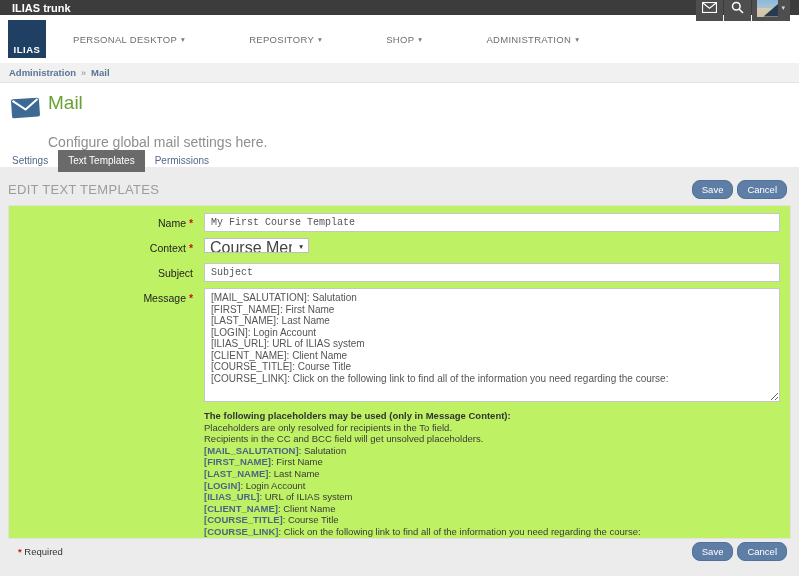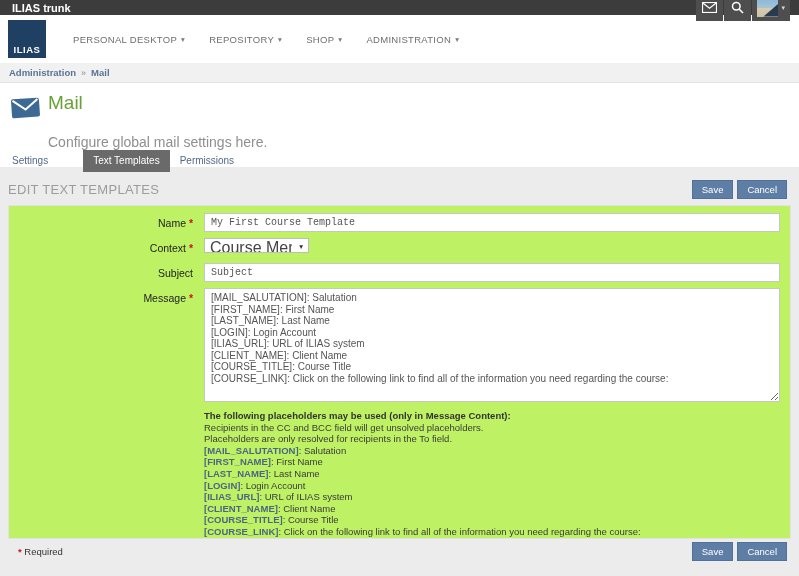--- a/index.html
+++ b/index.html
@@ -16,47 +16,47 @@
   .avatar { display:inline-block; width:21px; height:18px; position:relative; overflow:hidden;
             background:linear-gradient(#8ab8da 0%, #a9c4d4 52%, #d6cab0 52%, #cfc2a4 100%); }
   .avatar-tri { position:absolute; right:0; bottom:0; width:15px; height:13px; background:#273a50;
                 clip-path:polygon(100% 0, 100% 100%, 0 100%); }
   .tb-caret { color:#d9d9d9; font-size:7px; line-height:1; }
 
   
   .mainnav { height:48px; background:#ffffff; display:flex; align-items:center; }
   .logo { width:38px; height:38px; background:#1f4062; margin-left:8px; position:relative; cursor:pointer; flex:none; }
   .logo span { position:absolute; left:0; right:0; bottom:3px; text-align:center; color:#fff; font-size:9.5px; font-weight:bold; letter-spacing:0.5px; }
-  .menu { display:flex; margin-left:15px; }
+  .menu { display:flex; margin-left:15px;gap:40px; }
   .menu-item { display:flex; align-items:center; padding:6px 12px; cursor:pointer; color:#6e6e6e; font-size:9.5px; letter-spacing:0.3px; }
   .mcaret { font-size:7.5px; color:#7a7a7a; margin-left:4px; }
 
   
   .breadcrumb { height:20px; background:#f1f1f1; border-bottom:1px solid #e3e3e3; display:flex; align-items:center; padding-left:9px; font-size:9.5px; }
   .breadcrumb a { color:#5a7494; font-weight:bold; text-decoration:none; cursor:pointer; }
   .bc-sep { color:#8a8a8a; margin:0 5px; font-size:9px; }
 
   
   .page-head { height:84px; background:#fff; display:flex; flex-direction:column; }
   .title-row { display:flex; align-items:flex-start; padding:10px 0 0 10px; }
   .mail-badge { flex:none; margin-top:2px; }
   .title-col { margin-left:7px; }
   .title-col h1 { font-size:19px; font-weight:400; color:#6aa136; line-height:1.1; }
   .title-col p { font-size:14px; color:#8f8f8f; margin-top:20px; }
   .tabs { margin-top:auto; display:flex; padding-left:2px; }
   .tab { padding:5px 10px 6px; font-size:10px; color:#51688a; cursor:pointer; }
-  .tab.active { background:#6a6a6a; color:#fff;margin-left:25px; }
+  .tab.active { background:#6a6a6a; color:#fff; }
   .tabline { height:2px; background:#6a6a6a; }
 
   
   .content { height:397px; background:#ececec; display:flex; flex-direction:column; }
   .cmd-row { height:38px; display:flex; align-items:center; justify-content:space-between; padding:6px 12px 0 8px; }
   .cmd-row h2 { font-size:13px; font-weight:400; color:#9c9c9c; letter-spacing:0.3px; }
   .btns { display:flex; gap:4px; }
-  .btn { background:#5e7ea6; border:1px solid #52719a; color:#fff; font-size:9.5px; padding:3px 9px; border-radius:0; cursor:pointer; font-family:inherit; }
+  .btn { background:#5e7ea6; border:1px solid #52719a; color:#fff; font-size:9.5px; padding:3px 9px; border-radius:8px; cursor:pointer; font-family:inherit; }
 
   .panel { height:334px; margin:0 8px; background:#bef264; border:1px solid #e2e2e2; padding-top:7px; overflow:hidden; }
   .frow { display:flex; margin-bottom:6px; }
   .frow label { width:184px; text-align:right; font-size:10.5px; color:#222; padding-top:4px; flex:none; }
   .req { color:#cc1111; font-weight:bold; }
   .fctl { margin-left:11px; }
   .tinput { width:576px; height:19px; border:1px solid #c6c6c6; font-size:10px; color:#555; padding:2px 6px; font-family:Liberation Mono, monospace; background:#fff; }
   .selwrap { position:relative; margin-left:11px; }
   .selwrap select { width:105px; height:15px; border:1px solid #bdbdbd; background:#fff; font-size:16px; color:#444; padding:0 16px 0 5px; appearance:none; -webkit-appearance:none; font-family:inherit; cursor:pointer; }
   .selcaret { position:absolute; right:6px; top:4px; font-size:7.5px; color:#333; pointer-events:none; }
@@ -201,22 +201,22 @@
 [LAST_NAME]: Last Name
 [LOGIN]: Login Account
 [ILIAS_URL]: URL of ILIAS system
 [CLIENT_NAME]: Client Name
 [COURSE_TITLE]: Course Title
 [COURSE_LINK]: Click on the following link to find all of the information you need regarding the course:</textarea>
       </div>
 
       <div class="phinfo">
         <div class="ph-head">The following placeholders may be used (only in Message Content):</div>
+        <div>Placeholders are only resolved for recipients in the To field.</div>
         <div>Recipients in the CC and BCC field will get unsolved placeholders.</div>
-        <div>Placeholders are only resolved for recipients in the To field.</div>
         <div class="ph-line"><b class="tok">[MAIL_SALUTATION]</b><span>: Salutation</span></div>
         <div class="ph-line"><b class="tok">[FIRST_NAME]</b><span>: First Name</span></div>
         <div class="ph-line"><b class="tok">[LAST_NAME]</b><span>: Last Name</span></div>
         <div class="ph-line"><b class="tok">[LOGIN]</b><span>: Login Account</span></div>
         <div class="ph-line"><b class="tok">[ILIAS_URL]</b><span>: URL of ILIAS system</span></div>
         <div class="ph-line"><b class="tok">[CLIENT_NAME]</b><span>: Client Name</span></div>
         <div class="ph-line"><b class="tok">[COURSE_TITLE]</b><span>: Course Title</span></div>
         <div class="ph-line"><b class="tok">[COURSE_LINK]</b><span>: Click on the following link to find all of the information you need regarding the course:</span></div>
       </div>
 

